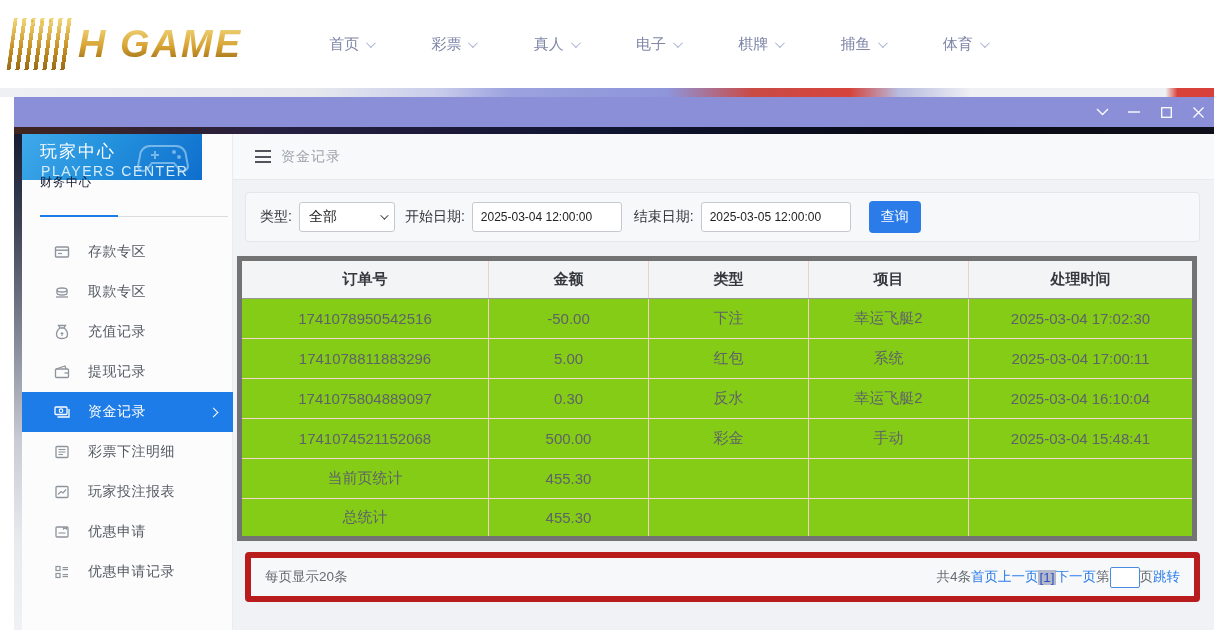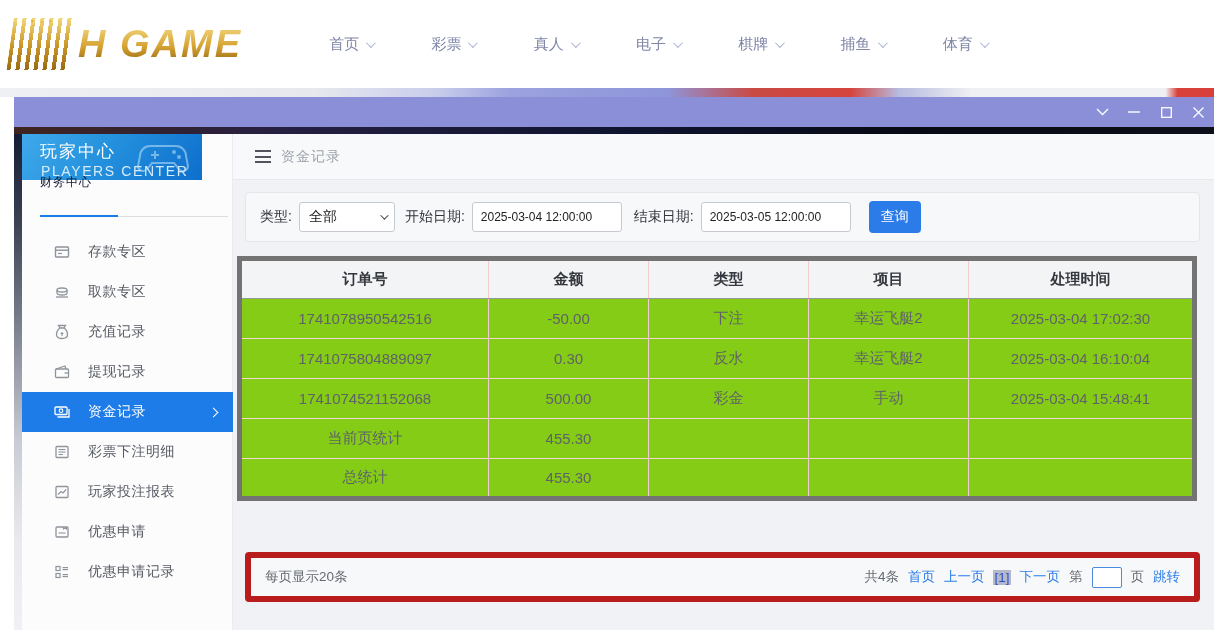--- a/index.html
+++ b/index.html
@@ -87,21 +87,21 @@
   .data-table th { height:40px; background:#f3f4f6; font-size:15px; font-weight:700; color:#34383e;
     border-right:1px solid #f3cdcd; border-bottom:1px solid #979797; text-align:center; }
   .data-table td { height:40px; font-size:15px; color:#5f6368; text-align:center;
     border-right:1px solid #f3cdcd; border-bottom:1px solid #f3d6d6; }
   .data-table th:last-child, .data-table td:last-child { border-right:none; }
   .data-table tr:last-child td { border-bottom:none; }
 
   .pager-bar { position:absolute; left:12px; top:418px; width:955px; height:50px; background:#f7f8fa;
     border:6px solid #b91c1c; border-radius:4px; display:flex; align-items:center; padding:0 14px; }
   .pager-left { font-size:13.5px; color:#666b72; }
-  .pager-right { margin-left:auto; display:flex; align-items:center; gap:9px; font-size:13.5px; }
+  .pager-right { margin-left:auto; display:flex; align-items:center; font-size:13.5px; }
   .pg-text { color:#666b72; }
   .pg-link { color:#2b7ce9; cursor:pointer; text-decoration:none; }
   .pg-current { color:#2b53c4; background:#b4b8ca; padding:0 1px; }
   .pg-input { width:30px; height:21px; border:1px solid #4a8ae0; border-radius:2px; background:#fff; font-size:13px; text-align:center; font-family:inherit; }
 </style>
 </head>
 <body>
 
 <div class="page">
 
@@ -329,20 +329,27 @@
           </thead>
           <tbody>
             <tr>
               <td>1741078950542516</td>
                 <td>-50.00</td>
                 <td>下注</td>
                 <td>幸运飞艇2</td>
                 <td>2025-03-04 17:02:30</td>
             </tr>
             <tr>
+              <td>1741078811883296</td>
+                <td>5.00</td>
+                <td>红包</td>
+                <td>系统</td>
+                <td>2025-03-04 17:00:11</td>
+            </tr>
+            <tr>
               <td>1741075804889097</td>
                 <td>0.30</td>
                 <td>反水</td>
                 <td>幸运飞艇2</td>
                 <td>2025-03-04 16:10:04</td>
             </tr>
             <tr>
               <td>1741074521152068</td>
                 <td>500.00</td>
                 <td>彩金</td>

